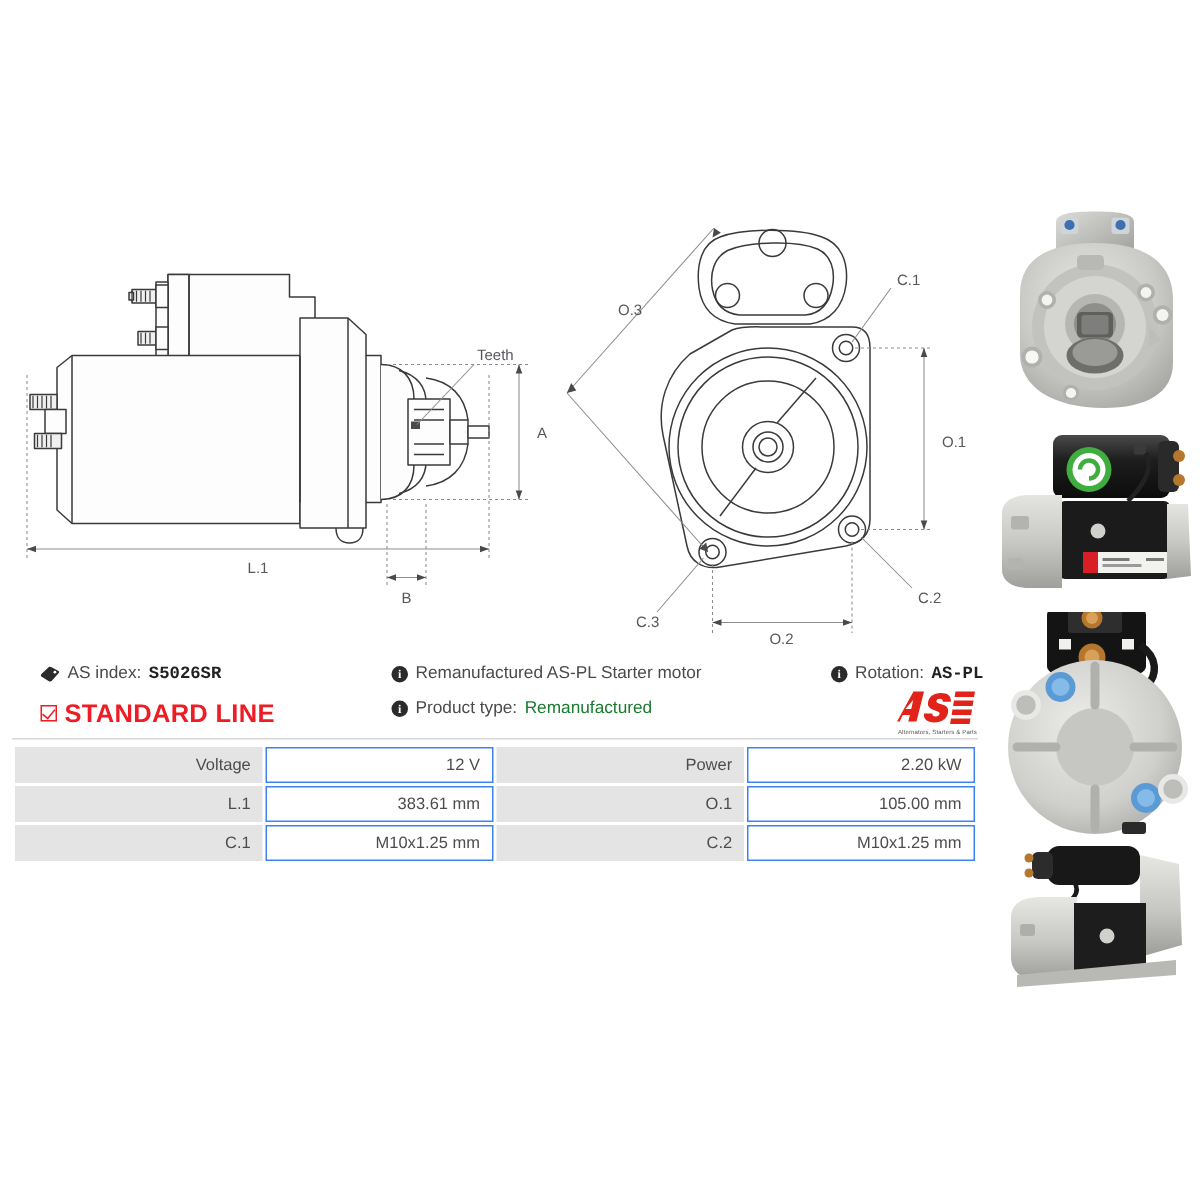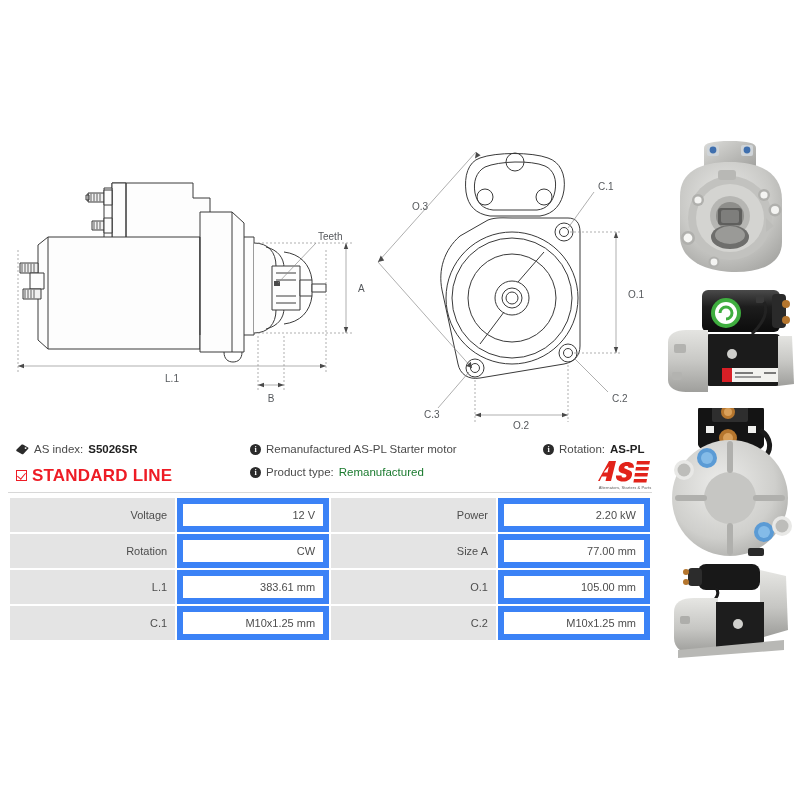--- a/index.html
+++ b/index.html
@@ -22,31 +22,31 @@
   
   .photos { position: absolute; left: 660px; top: 140px; width: 140px; height: 530px; }
   .photo { position: absolute; left: 0; width: 140px; }
   #photo-0 { top: 0px;   height: 140px; }
   #photo-1 { top: 140px; height: 130px; }
   #photo-2 { top: 268px; height: 150px; }
   #photo-3 { top: 418px; height: 110px; }
 
   
   .meta { position: absolute; left: 0; top: 440px; width: 660px; height: 50px; }
-  .meta-row { position: absolute; left: 0; width: 660px; height: 22px; padding-left: 36px; }
+  .meta-row { position: absolute; left: 11px; width: 660px; height: 22px; padding-left: 36px; }
   .meta-row.r1 { top: 4px; }
   .meta-row.r2 { top: 27px; }
   .meta-cell { position: absolute; display: flex; align-items: center; gap: 5px;
                font-size: 11.5px; white-space: nowrap; line-height: 1; }
   .col-a { left: 16px; }
   .col-b { left: 250px; }
   .col-c { left: 543px; }
 
   .lbl { color: #4a4a4a; }
-  .val { font-weight: bold; color: #222; }
+  .val { font-weight: bold; color: #222; font-family: Liberation Mono, monospace; }
   .val-green { font-weight: normal; color: #1a7a2e; }
   .standard-line { color: #ee1c25; font-weight: bold; font-size: 17px; letter-spacing: .2px; }
 
   .ico { display: inline-block; flex: 0 0 auto; }
   .ico-info { width: 11px; height: 11px; border-radius: 50%; background: #2b2b2b;
               color: #fff; font-size: 8px; font-weight: bold; line-height: 11px;
               text-align: center; font-family: "Liberation Serif", serif; }
   .ico-tag  { width: 13px; height: 11px; position: relative; }
   .ico-check{ width: 11px; height: 11px; border: 1.6px solid #ee1c25; position: relative; }
   .ico-check:after { content: ""; position: absolute; left: 2px; top: 0px; width: 4px; height: 7px;
@@ -58,21 +58,21 @@
               font-size: 4px; color: #555; letter-spacing: .1px; }
 
   .divider { position: absolute; left: 8px; top: 492px; width: 644px; height: 1px; background: #d8d8d8; }
 
   
   .spec-table { position: absolute; left: 8px; top: 496px; width: 644px;
                 border-collapse: separate; border-spacing: 2px; }
   .spec-table td { font-size: 11px; padding: 5px 8px; height: 20px; vertical-align: middle; }
   .cell-label { background: #e4e4e4; text-align: right; color: #4d4d4d; width: 168px; }
   .cell-value { background: #ffffff; text-align: right; color: #4d4d4d; width: 154px;
-                border: 6px solid #3b82f6; }
+                border: 1px solid #3b82f6; }
 </style>
 </head>
 <body>
 
 <div id="page">
 
   <div class="drawings">
 
     <svg class="drawing-svg" id="side-view" style="left:0px; top:140px;" width="380" height="280" viewBox="0 0 380 280">
       <g fill="none" stroke="#3a3a3a" stroke-width="1" stroke-linejoin="round">
@@ -459,26 +459,20 @@
 
   <table class="spec-table">
     <tbody>
       <tr>
         <td class="cell-label">Voltage</td>
         <td class="cell-value">12 V</td>
         <td class="cell-label">Power</td>
         <td class="cell-value">2.20 kW</td>
       </tr>
       <tr>
-        <td class="cell-label">Rotation</td>
-        <td class="cell-value">CW</td>
-        <td class="cell-label">Size A</td>
-        <td class="cell-value">77.00 mm</td>
-      </tr>
-      <tr>
         <td class="cell-label">L.1</td>
         <td class="cell-value">383.61 mm</td>
         <td class="cell-label">O.1</td>
         <td class="cell-value">105.00 mm</td>
       </tr>
       <tr>
         <td class="cell-label">C.1</td>
         <td class="cell-value">M10x1.25 mm</td>
         <td class="cell-label">C.2</td>
         <td class="cell-value">M10x1.25 mm</td>

